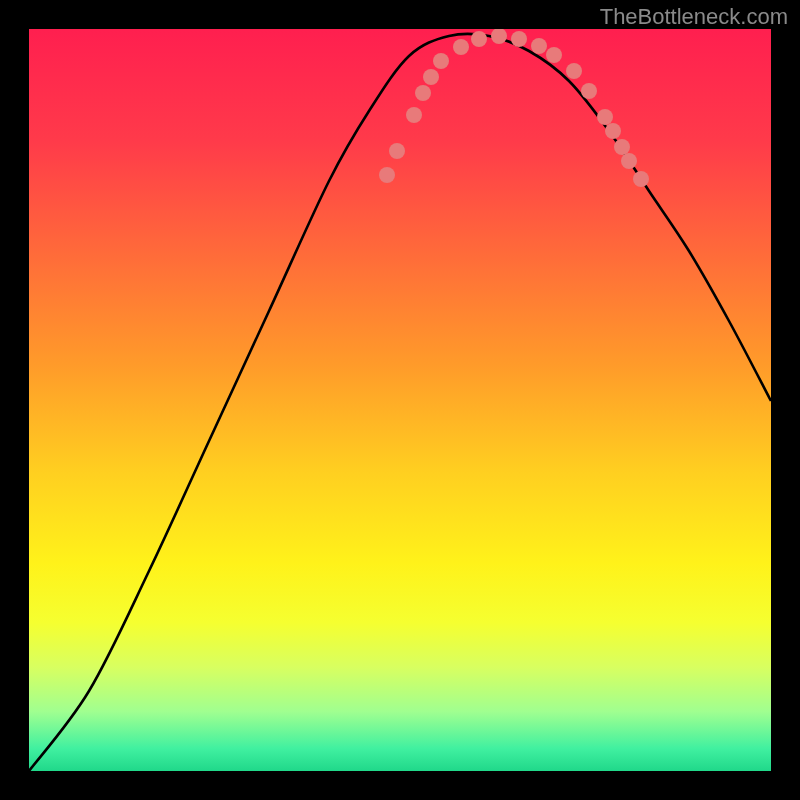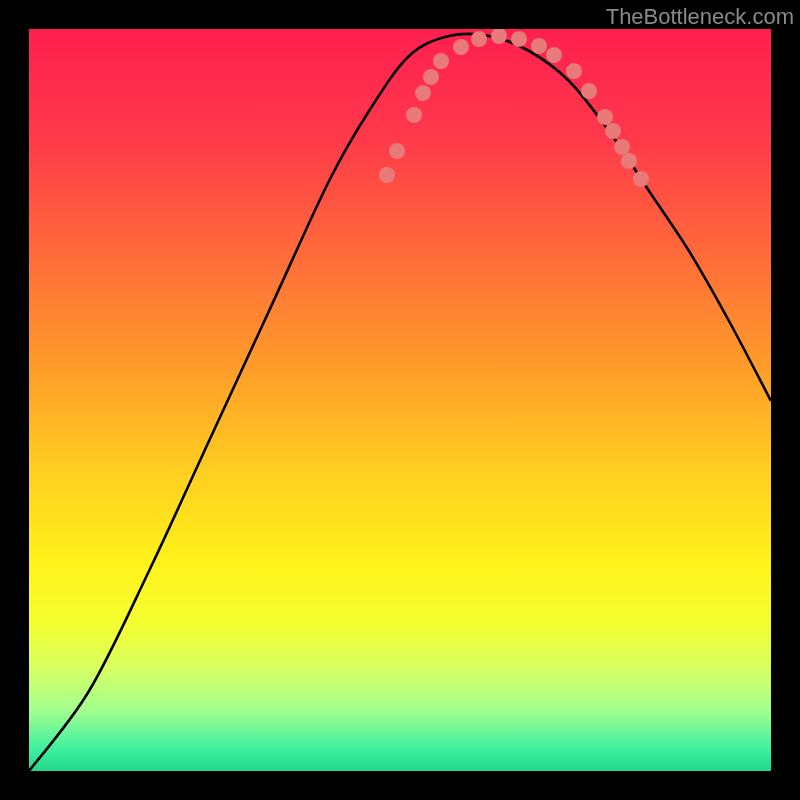--- a/index.html
+++ b/index.html
@@ -7,21 +7,21 @@
     padding: 0;
     background: #000;
     width: 800px;
     height: 800px;
     overflow: hidden;
     position: relative;
   }
   .attribution {
     position: absolute;
     top: 4px;
-    right: 6px;
+    right: 12px;
     font-family: Arial, sans-serif;
     font-size: 22px;
     color: #8a8a8a;
     z-index: 10;
   }
   .plot-frame {
     position: absolute;
     left: 29px;
     top: 29px;
     width: 742px;

